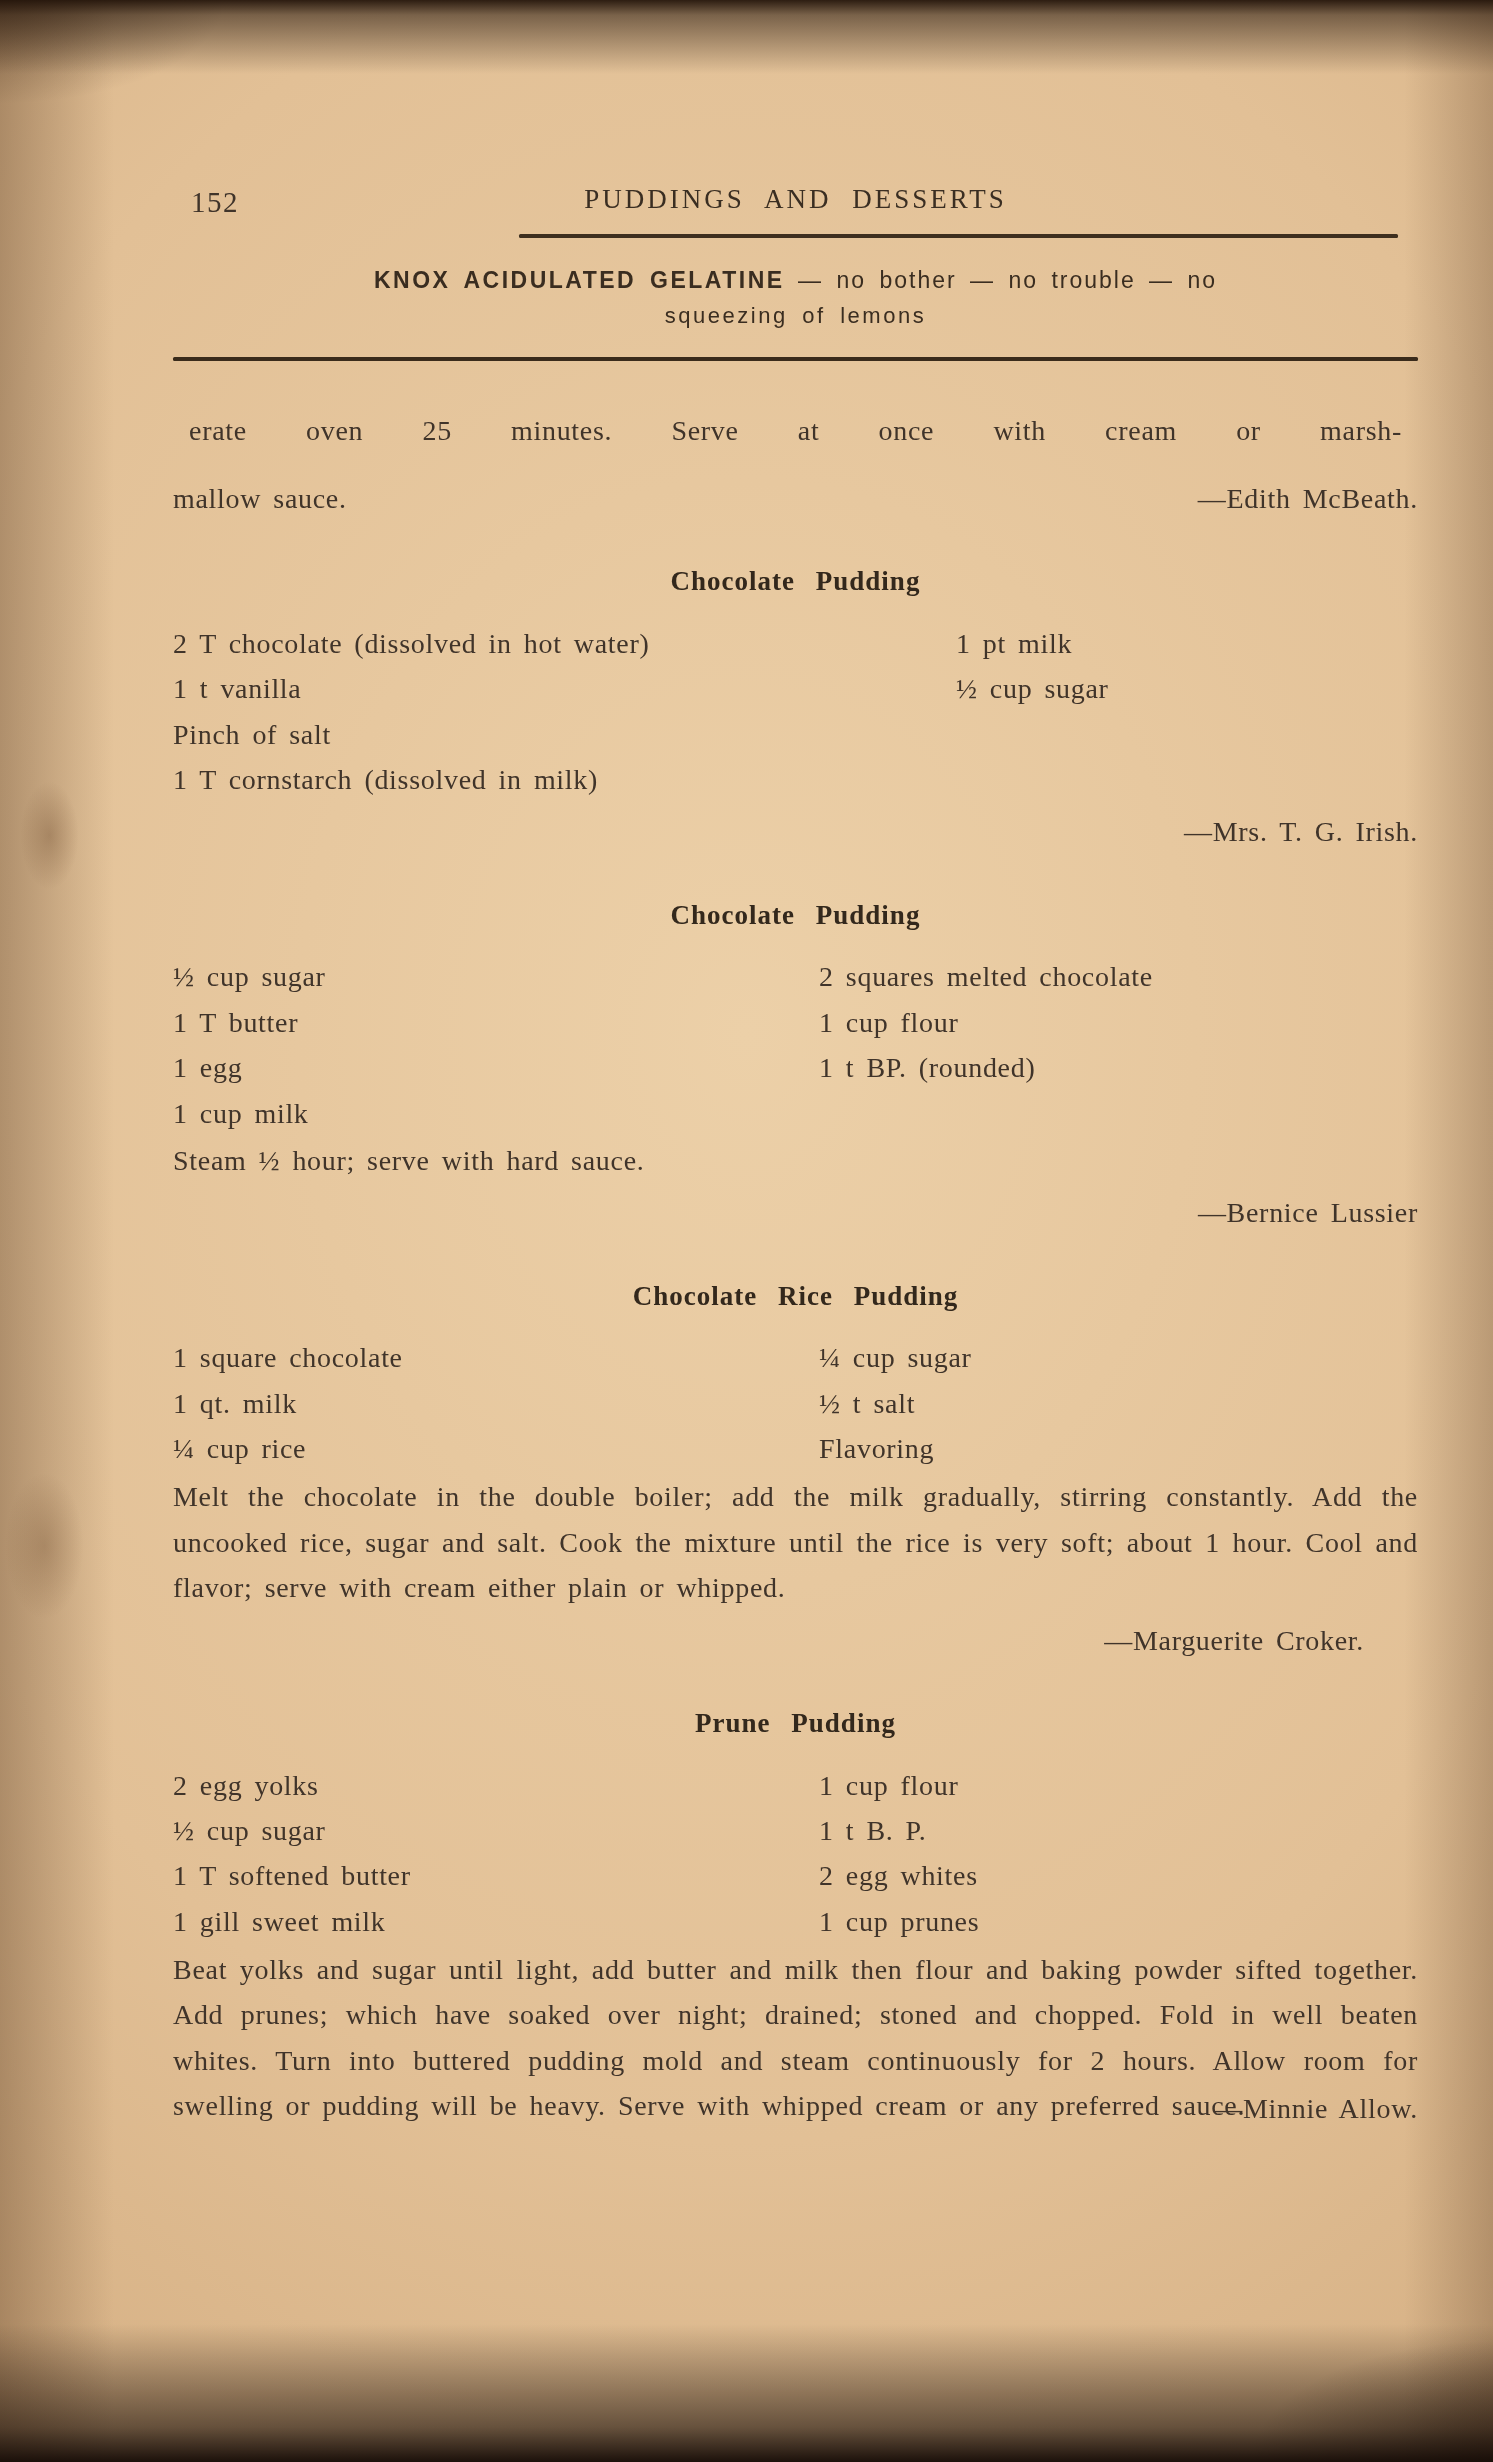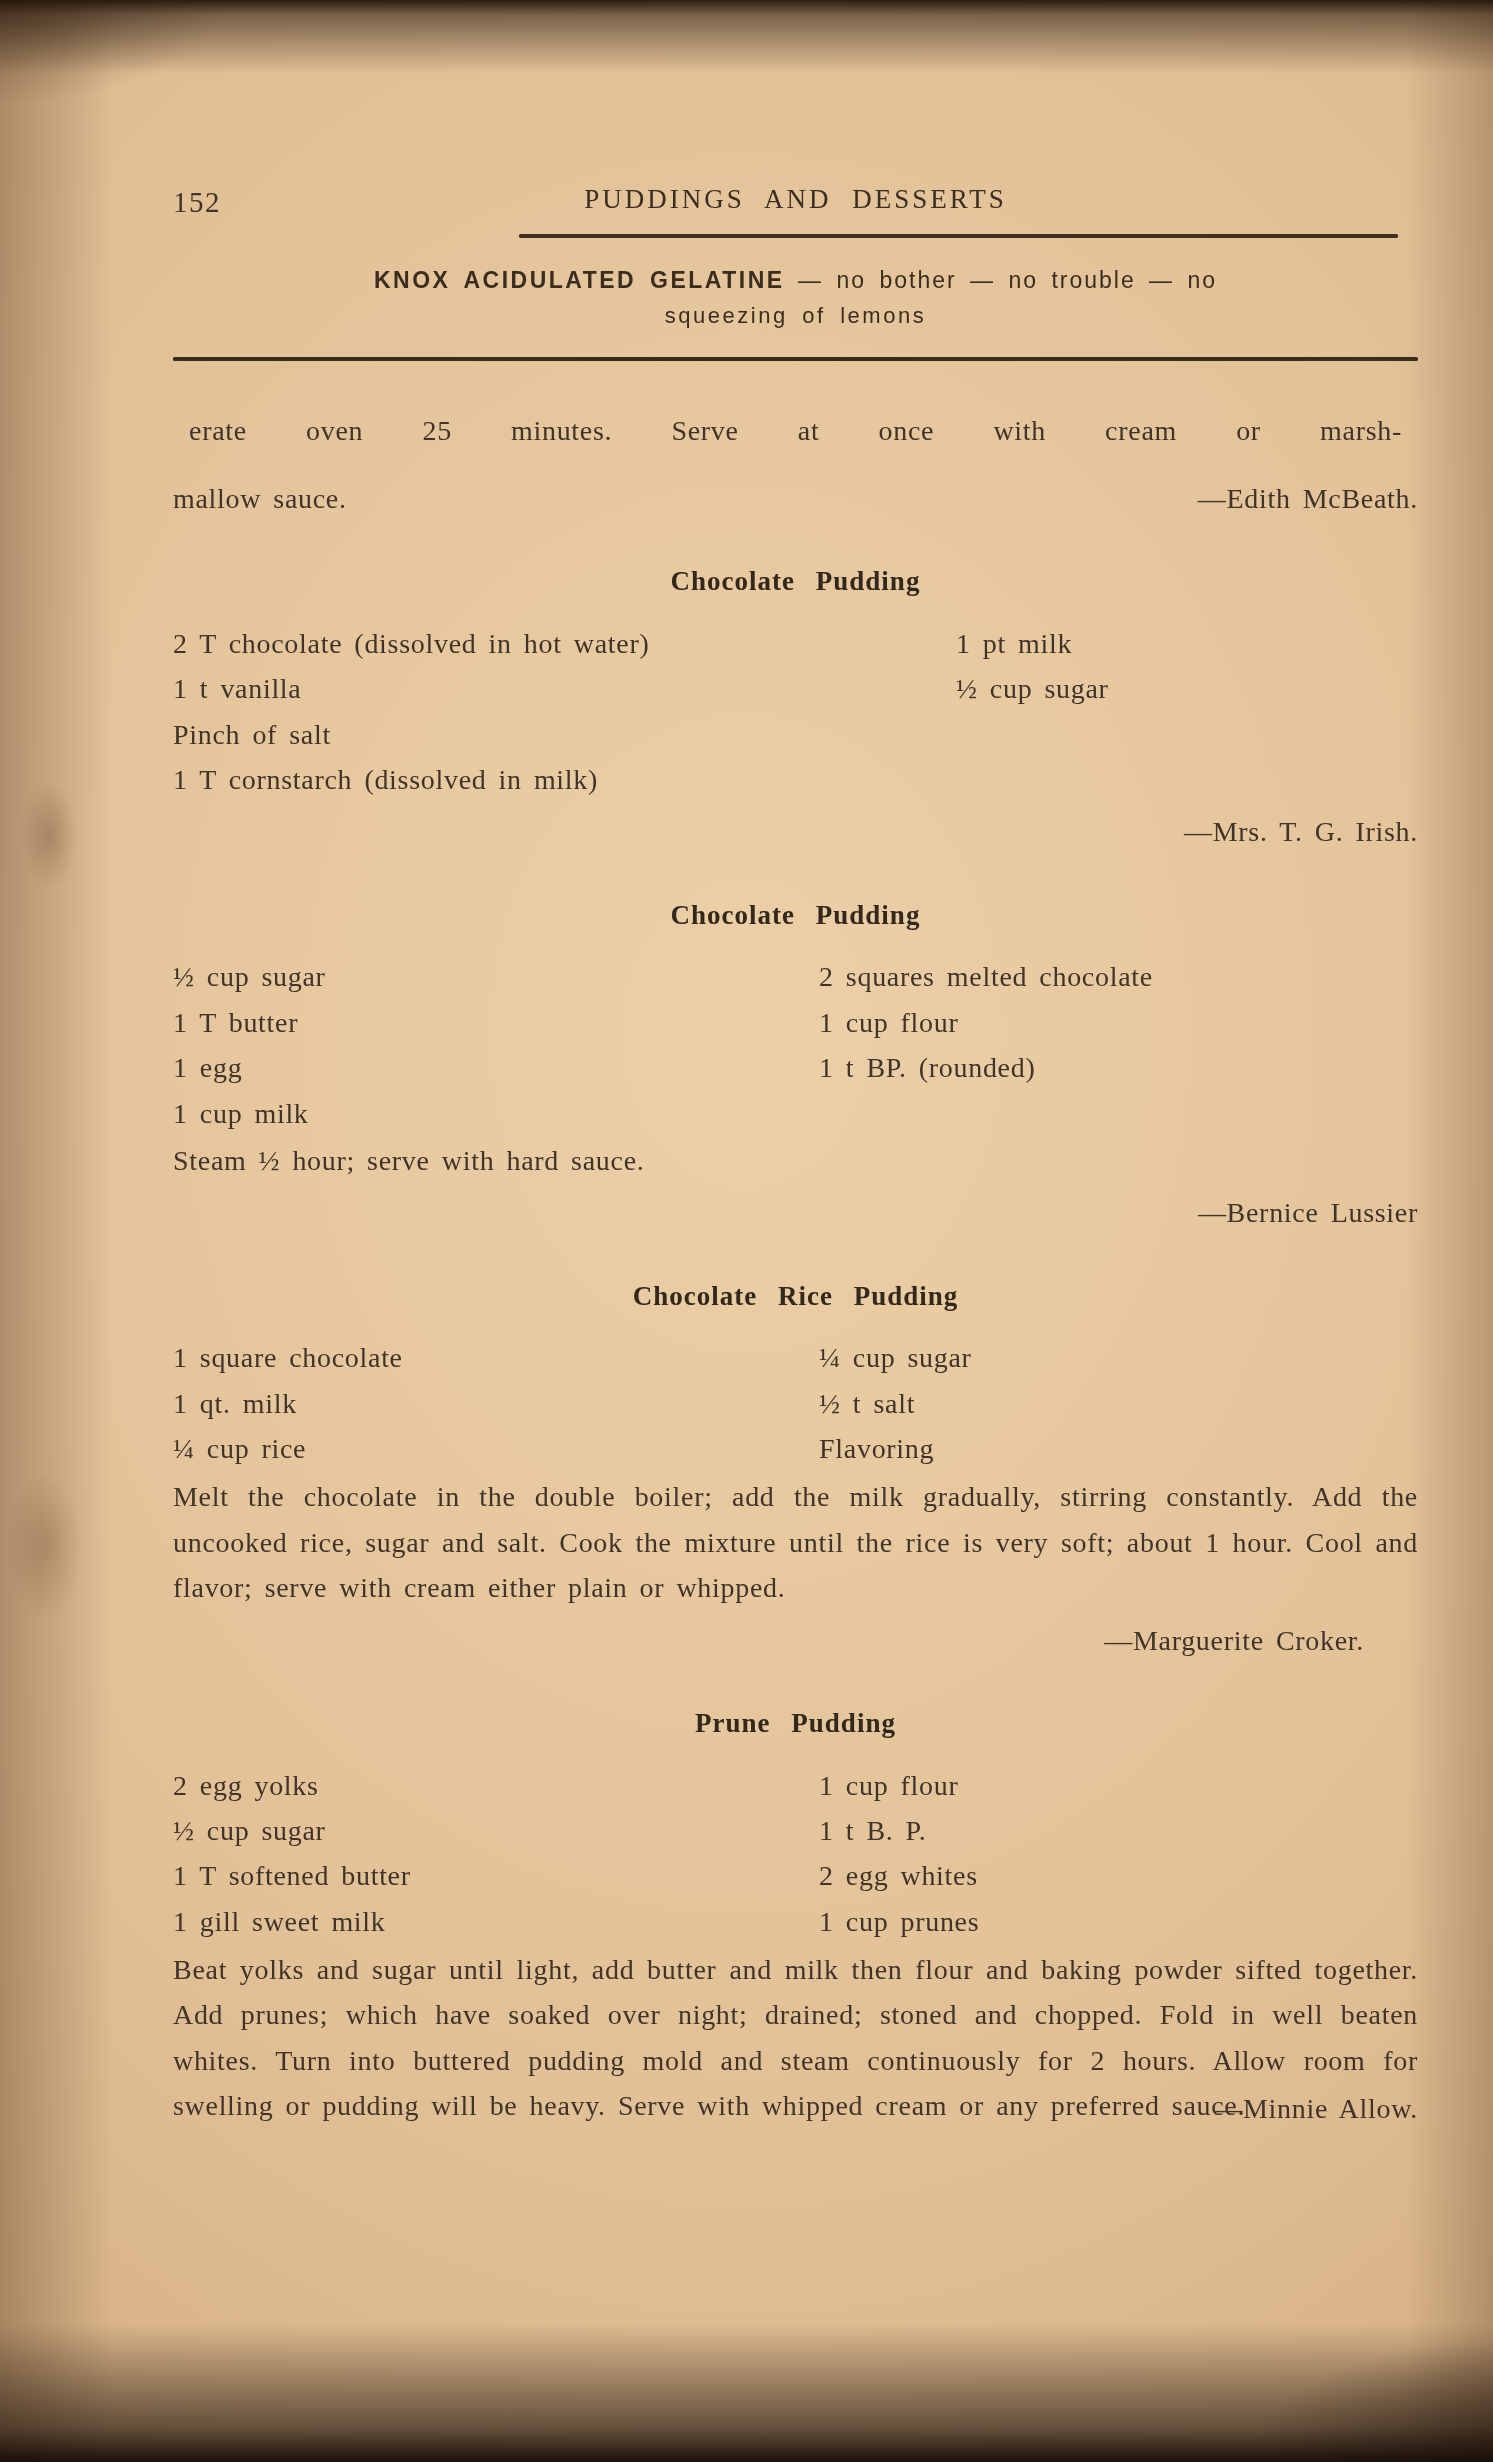--- a/index.html
+++ b/index.html
@@ -21,21 +21,21 @@
       radial-gradient(ellipse 120% 90% at 50% 42%, #ecd0a8 0%, #e2c096 50%, #caa173 100%);
   }
   .stain{position:absolute;border-radius:50%;pointer-events:none;}
   .stain.s1{left:20px;top:781px;width:59px;height:109px;background:radial-gradient(ellipse,rgba(110,75,45,.35),rgba(110,75,45,0) 70%);}
   .stain.s2{left:5px;top:1472px;width:79px;height:148px;background:radial-gradient(ellipse,rgba(110,75,45,.30),rgba(110,75,45,0) 70%);}
   .inner{padding:0 75px 0 173px;}
 
   
   .page-header{position:relative;margin-top:184px;height:39px;}
   .page-number{
-    position:absolute;left:0;top:2px;
+    position:absolute;left:18px;top:2px;
     font-size:29px;letter-spacing:1.5px;
   }
   .running-title{
     margin:0;text-align:center;
     font-size:27px;font-weight:normal;letter-spacing:3px;word-spacing:11px;
     color:#3a2e22;
   }
   .header-rule{
     margin-top:11px;margin-left:346px;margin-right:20px;
     height:3.5px;background:#3e2f1f;border-radius:1.5px;

